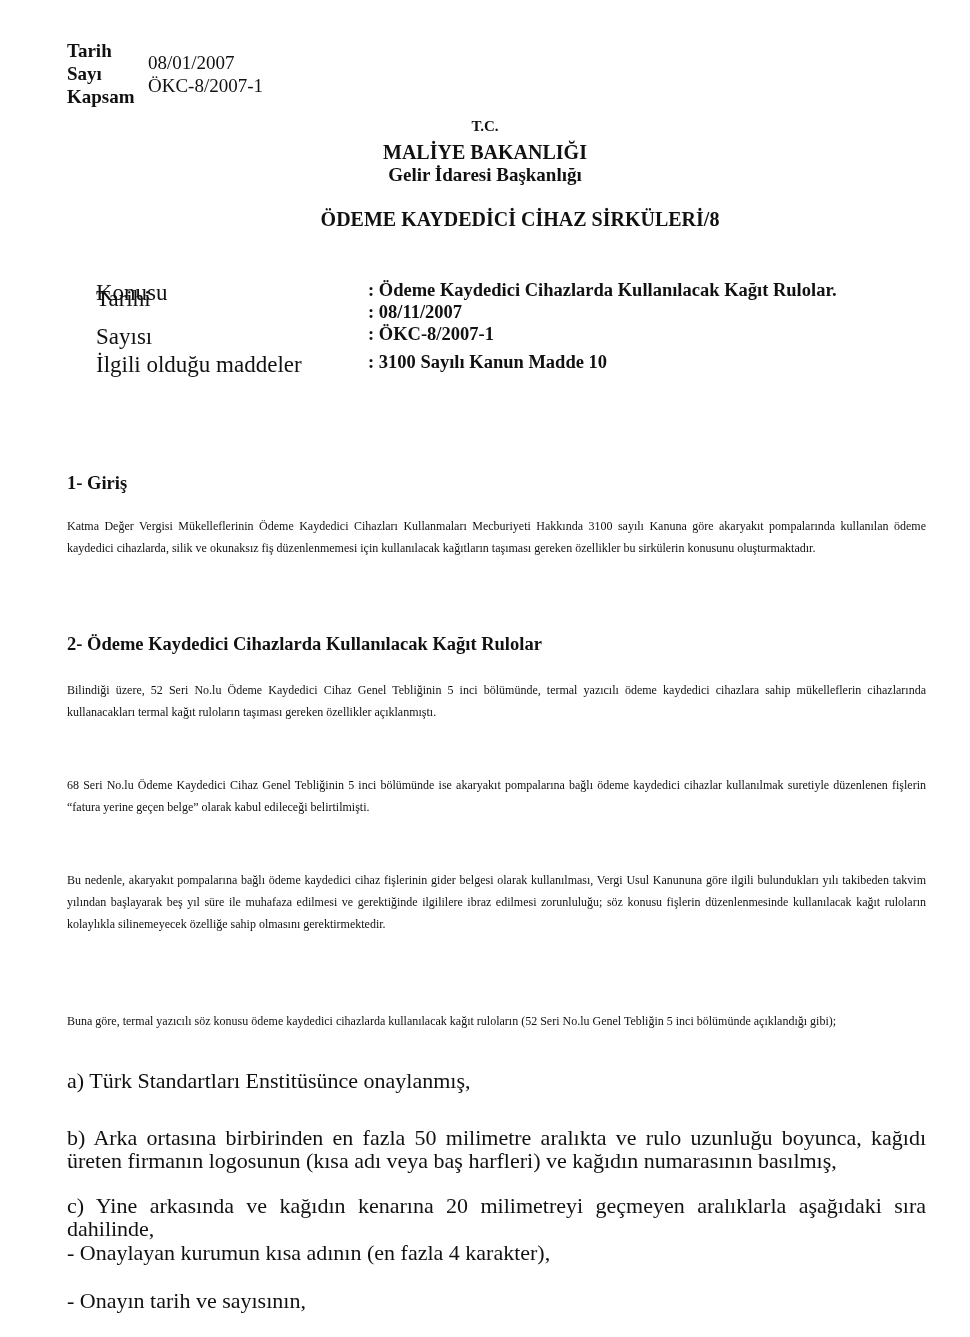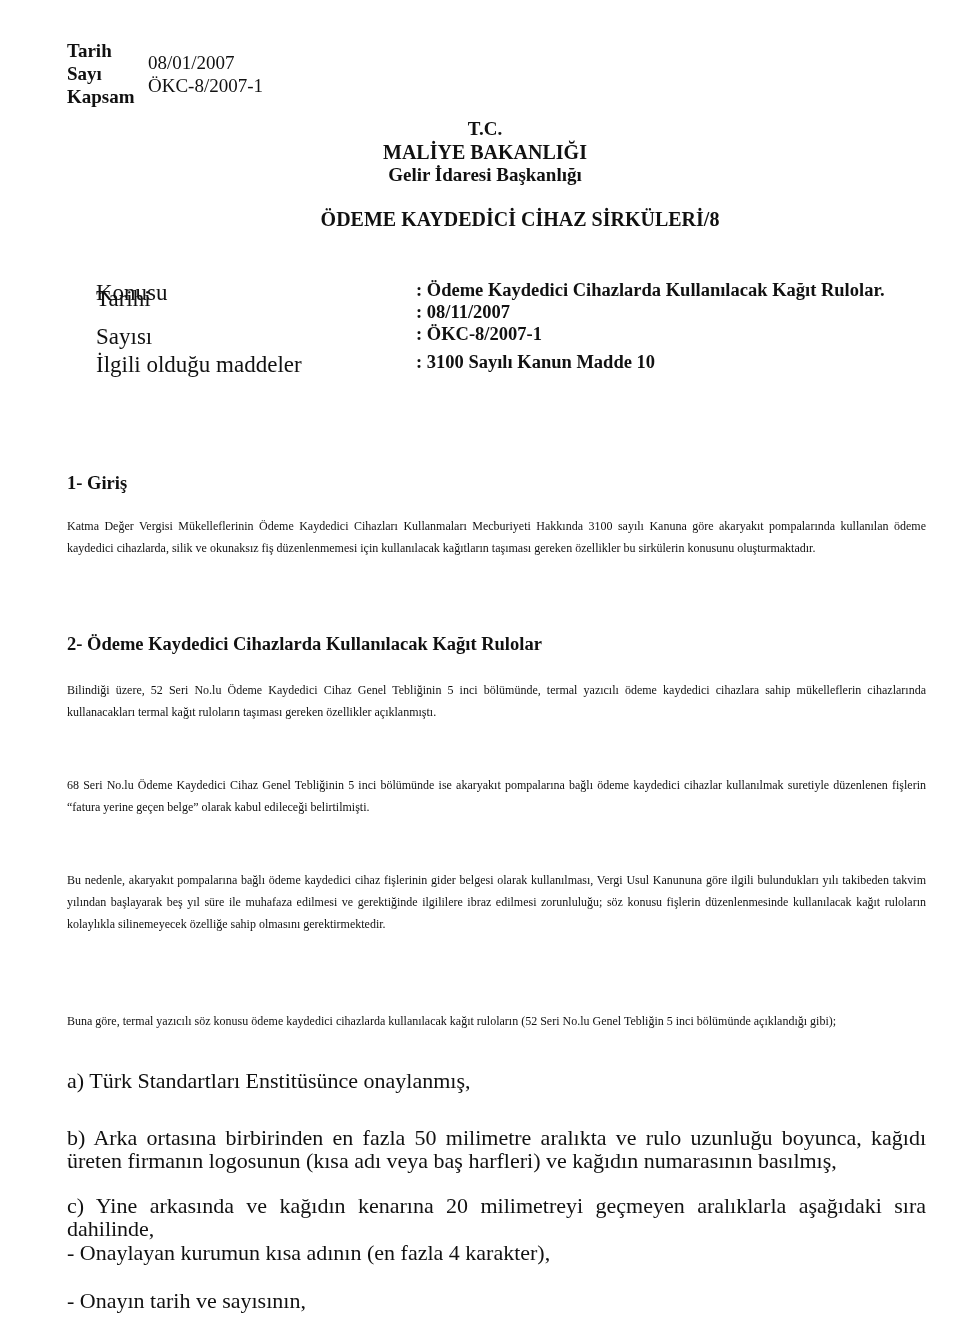--- a/index.html
+++ b/index.html
@@ -9,28 +9,28 @@
     color: #111111;
   }
   .abs { position: absolute; white-space: nowrap; }
 
   
   .meta-label { left: 67px; font-size: 19px; font-weight: bold; }
   .meta-value { left: 148px; font-size: 19px; margin-top: 12px; }
 
   
   .center { left: 0; width: 970px; text-align: center; font-weight: bold; }
-  .h-tc { top: 118px; font-size: 19px; }
+  .h-tc { top: 118px; font-size: 15px; }
   .h-min { top: 141px; font-size: 20px; }
   .h-dept { top: 164px; font-size: 19px; }
   .h-title { top: 208px; font-size: 20px; left: 35px; }
 
   
   .info-label { left: 67px; font-size: 23px; font-weight: normal; margin-left: 29px; }
-  .info-value { left: 368px; font-size: 18.5px; font-weight: bold; margin-left: 48px; }
+  .info-value { left: 368px; font-size: 18.5px; font-weight: bold; }
 
   
   .sec-heading { left: 67px; font-size: 18.5px; font-weight: bold; }
   .para {
     position: absolute; left: 67px; width: 859px;
     font-size: 12px; line-height: 22px; text-align: justify;
     text-align-last: left;
   }
   .item {
     position: absolute; left: 67px; width: 859px;

